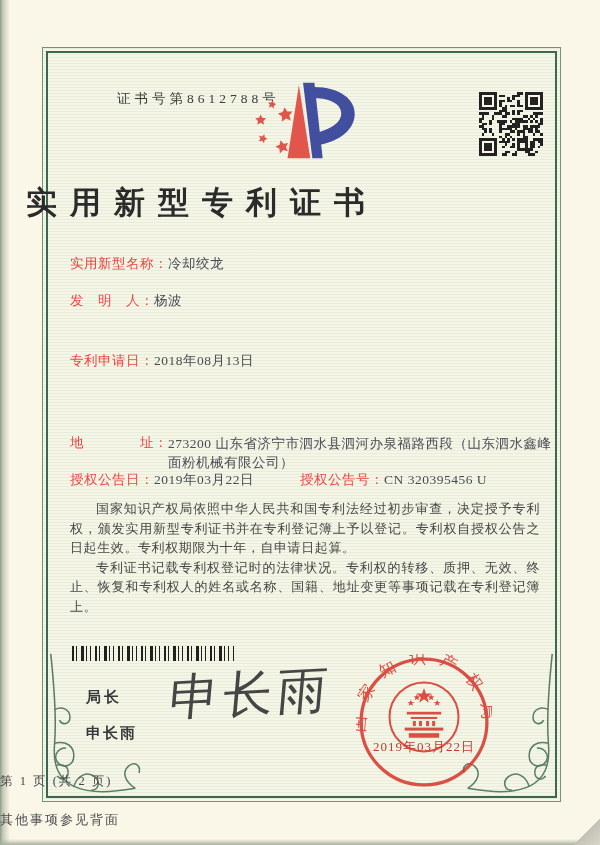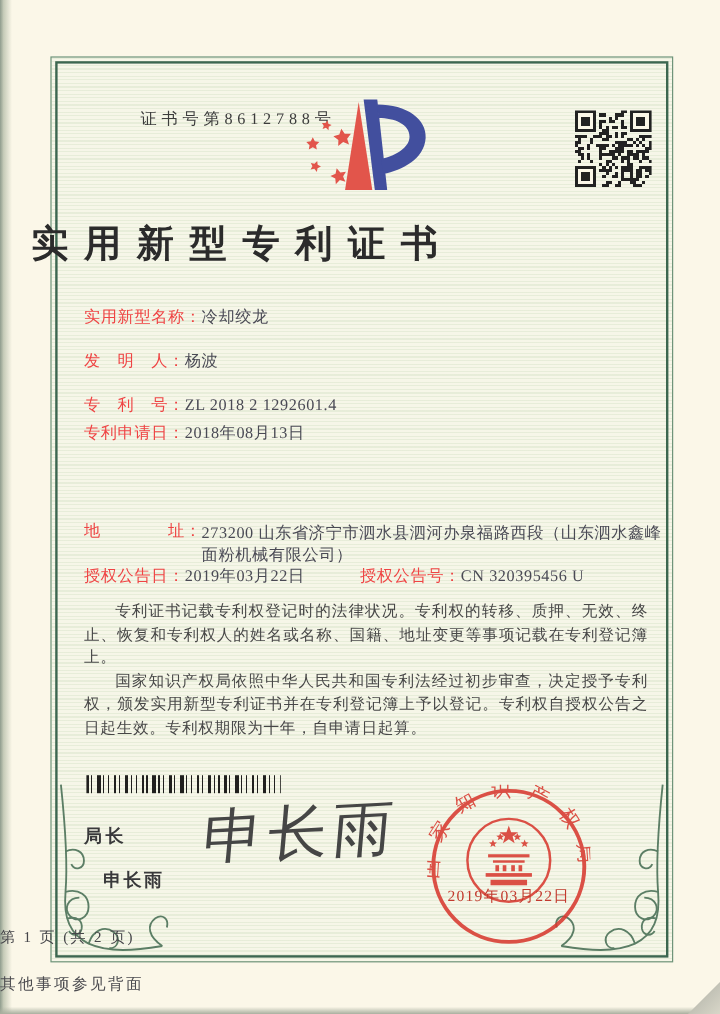--- a/index.html
+++ b/index.html
@@ -43,21 +43,21 @@
   .paragraphs p{margin:0;text-indent:2em;font-style:oblique 6deg;}
 
   .barcode{position:absolute;left:72px;top:646px;width:162px;height:15px;
     background:repeating-linear-gradient(90deg,
       #20201e 0 2px,rgba(0,0,0,0) 2px 4px,
       #20201e 4px 5px,rgba(0,0,0,0) 5px 9px,
       #20201e 9px 12px,rgba(0,0,0,0) 12px 14px,
       #20201e 14px 15px,rgba(0,0,0,0) 15px 18px,
       #20201e 18px 19px,rgba(0,0,0,0) 19px 23px);}
 
-  .director-title{position:absolute;left:70px;top:688px;font-size:15px;font-weight:600;
+  .director-title{position:absolute;left:86px;top:688px;font-size:15px;font-weight:600;
     letter-spacing:3px;color:#39393b;font-family:"Liberation Sans",sans-serif;}
   .director-name{position:absolute;left:86px;top:724px;font-size:15px;font-weight:600;
     letter-spacing:2px;color:#39393b;font-family:"Liberation Sans",sans-serif;}
 
   .signature{position:absolute;left:168px;top:660px;width:200px;height:95px;
     font-size:50px;color:#2e2e30;white-space:nowrap;
     transform:rotate(-3deg) skewX(-8deg);opacity:.88;letter-spacing:4px;}
 
   .seal{position:absolute;left:356px;top:654px;width:136px;height:136px;}
   .seal svg{position:absolute;left:0;top:0;}
@@ -337,36 +337,33 @@
     </svg>
 
   <div class="title">实用新型专利证书</div>
 
   <div class="field-row" style="top:255px">
     <span class="field-label">实用新型名称：</span><span class="field-value">冷却绞龙</span>
   </div>
   <div class="field-row" style="top:292px">
     <span class="field-label">发　明　人：</span><span class="field-value">杨波</span>
   </div>
-  <div class="field-row" style="top:329px">
-    <span class="field-label">专　利　号：</span><span class="field-value">ZL 2018 2 1292601.4</span>
-  </div>
   <div class="field-row" style="top:352px">
     <span class="field-label">专利申请日：</span><span class="field-value">2018年08月13日</span>
   </div>
   <div class="field-row row-addr" style="top:434px">
     <span class="field-label">地　　　　址：</span><span class="field-value">273200 山东省济宁市泗水县泗河办泉福路西段（山东泗水鑫峰面粉机械有限公司）</span>
   </div>
   <div class="field-row" style="top:471px">
     <span class="field-label">授权公告日：</span><span class="field-value">2019年03月22日</span><span class="grant-gap"></span><span class="field-label">授权公告号：</span><span class="field-value">CN 320395456 U</span>
   </div>
 
   <div class="paragraphs">
+    <p>国家知识产权局依照中华人民共和国专利法经过初步审查，决定授予专利权，颁发实用新型专利证书并在专利登记簿上予以登记。专利权自授权公告之日起生效。专利权期限为十年，自申请日起算。</p>
     <p>专利证书记载专利权登记时的法律状况。专利权的转移、质押、无效、终止、恢复和专利权人的姓名或名称、国籍、地址变更等事项记载在专利登记簿上。</p>
-    <p>国家知识产权局依照中华人民共和国专利法经过初步审查，决定授予专利权，颁发实用新型专利证书并在专利登记簿上予以登记。专利权自授权公告之日起生效。专利权期限为十年，自申请日起算。</p>
   </div>
 
   <div class="barcode"></div>
 
   <div class="director-title">局长</div>
   <div class="director-name">申长雨</div>
   <div class="signature">申长雨</div>
 
   <div class="seal">
     <svg viewBox="0 0 134 134" width="136" height="136">

